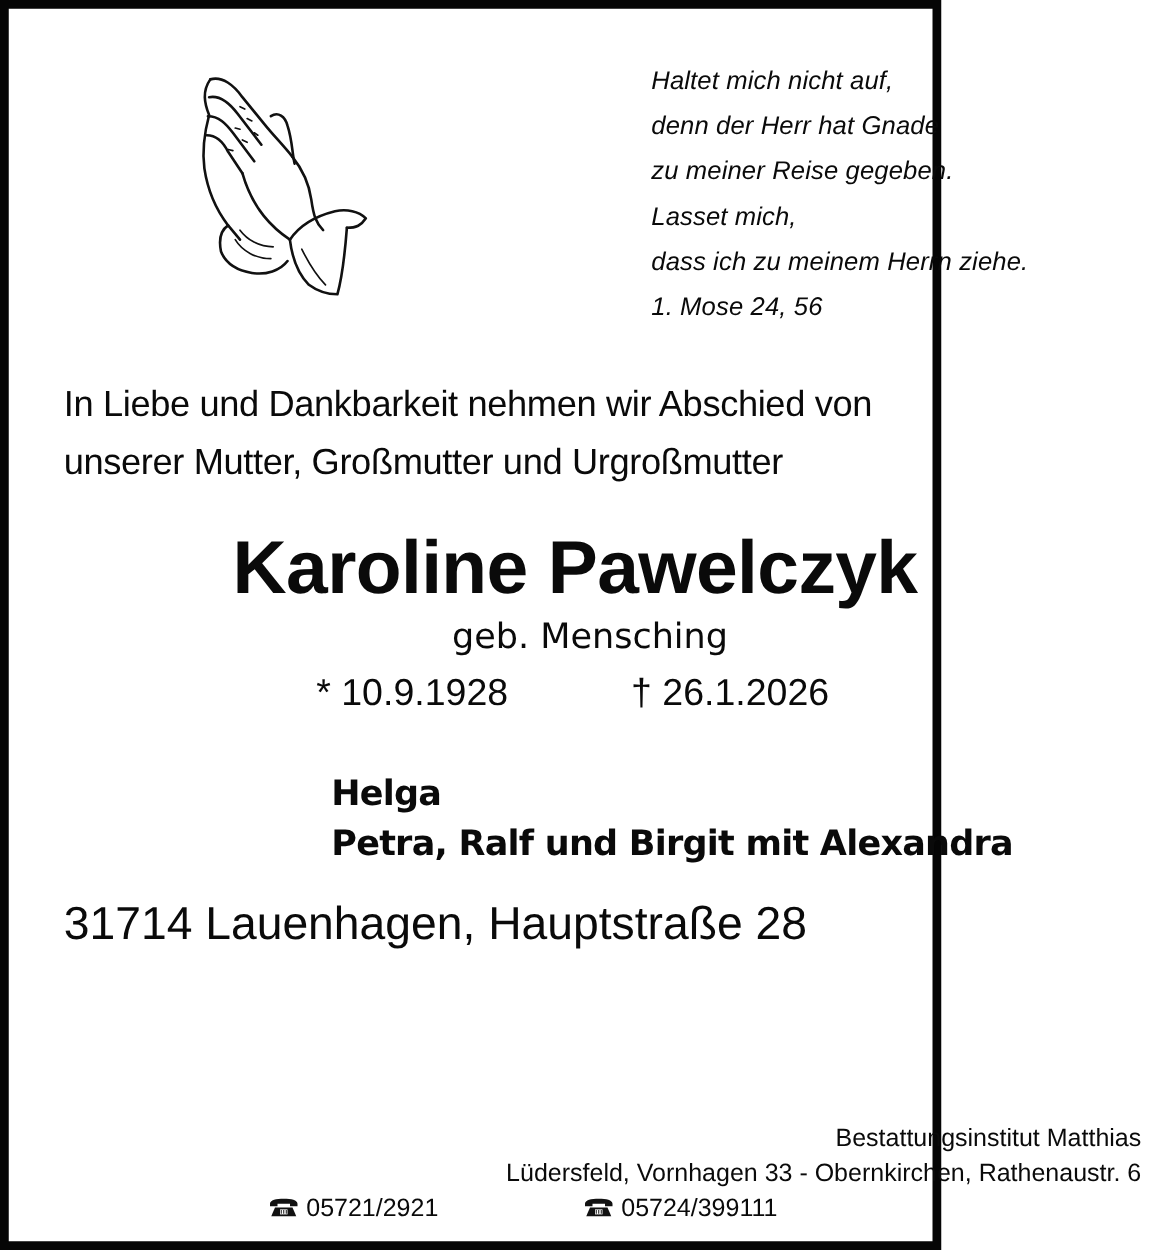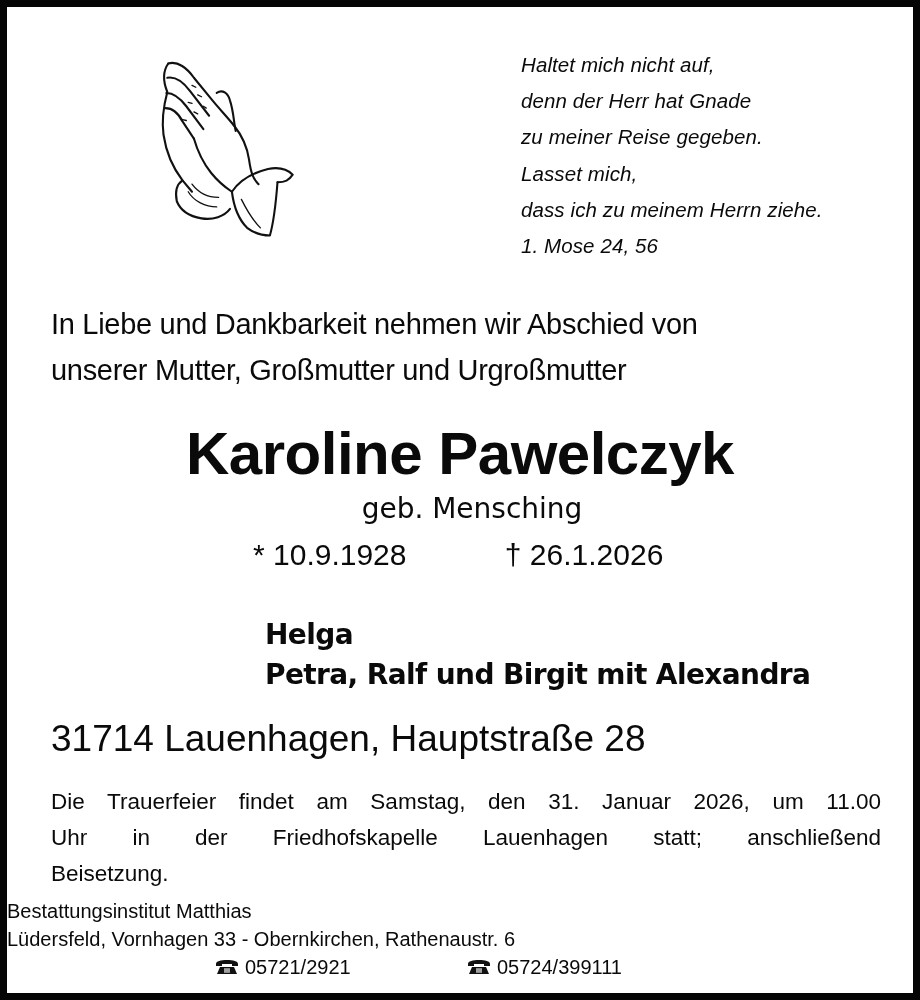--- a/index.html
+++ b/index.html
@@ -1,40 +1,40 @@
 <!DOCTYPE html>
 <html><head>
 <meta charset="utf-8">
 <style>
   html, body { margin: 0; padding: 0; background: #ffffff; }
   body { width: 920px; height: 1000px; overflow: hidden; }
   .frame {
     position: absolute; left: 0; top: 0;
-    width: 920px; height: 1000px;
+    width: 753px; height: 1000px;
     box-sizing: border-box;
     border: 7px solid #050505;
     background: #ffffff;
     color: #0a0a0a;
     font-family: "Liberation Sans", "DejaVu Sans", sans-serif;
   }
   .abs { position: absolute; white-space: nowrap; }
   .hands { left: 128px; top: 32px; width: 190px; height: 220px; }
   .verse { left: 514px; top: 40px; font-style: italic; font-size: 20.5px; line-height: 36.2px; letter-spacing: 0.1px; }
   .verse div { height: 36.2px; }
   .intro { left: 44px; top: 294px; font-size: 29px; line-height: 46px; letter-spacing: -0.3px; }
   .name { left: 0; width: 906px; text-align: center; top: 414px; font-size: 60px; font-weight: bold; letter-spacing: -0.5px; line-height: 66px; }
   .maiden { left: 12px; width: 906px; text-align: center; top: 484px; font-size: 28px; line-height: 36px; font-family: "DejaVu Sans", sans-serif; font-weight: normal; }
   .dates { left: 246px; top: 528px; font-size: 30px; line-height: 40px; }
   .dates span { display: inline-block; }
   .birth { margin-right: 90px; }
   .mourners { left: 258px; top: 608px; font-size: 28px; font-weight: bold; line-height: 40px; font-family: "DejaVu Sans", sans-serif; letter-spacing: -0.6px; }
   .address { left: 44px; top: 712px; font-size: 37px; line-height: 40px; }
   .notice { left: 44px; top: 777px; width: 830px; font-size: 22.5px; line-height: 36px; white-space: normal; }
   .notice .justify { text-align: justify; text-align-last: justify; }
-  .footer { left: 0; width: 906px; text-align: left; top: 890px; font-size: 20px; line-height: 28px; }
+  .footer { left: 0; width: 906px; text-align: right; top: 890px; font-size: 20px; line-height: 28px; }
   .phones { left: 0; width: 906px; top: 946px; font-size: 20px; line-height: 28px; }
   .phone1 { position: absolute; left: 208px; }
   .phone2 { position: absolute; left: 460px; }
   .phone-icon { display: inline-block; width: 24px; height: 16px; vertical-align: -1px; margin-right: 6px; }
 </style>
 </head>
 <body>
 
 <div class="frame">
 
@@ -85,25 +85,20 @@
     <span>† 26.1.2026</span>
   </div>
 
   <div class="abs mourners">
     <div>Helga</div>
     <div>Petra, Ralf und Birgit mit Alexandra</div>
   </div>
 
   <div class="abs address">31714 Lauenhagen, Hauptstraße 28</div>
 
-  <div class="abs notice">
-    <div class="justify">Die Trauerfeier findet am Samstag, den 31. Januar 2026, um 11.00</div>
-    <div class="justify">Uhr in der Friedhofskapelle Lauenhagen statt; anschließend</div>
-    <div>Beisetzung.</div>
-  </div>
 
   <div class="abs footer">
     <div>Bestattungsinstitut Matthias</div>
     <div>Lüdersfeld, Vornhagen 33 - Obernkirchen, Rathenaustr. 6</div>
   </div>
 
   <div class="abs phones">
     <span class="phone1">
       <svg class="phone-icon" viewBox="0 0 24 16">
         <path d="M1 5 C1 2 6 1 12 1 C18 1 23 2 23 5 L23 7 L17 7 L17 5 L7 5 L7 7 L1 7 Z" fill="#111"></path>

